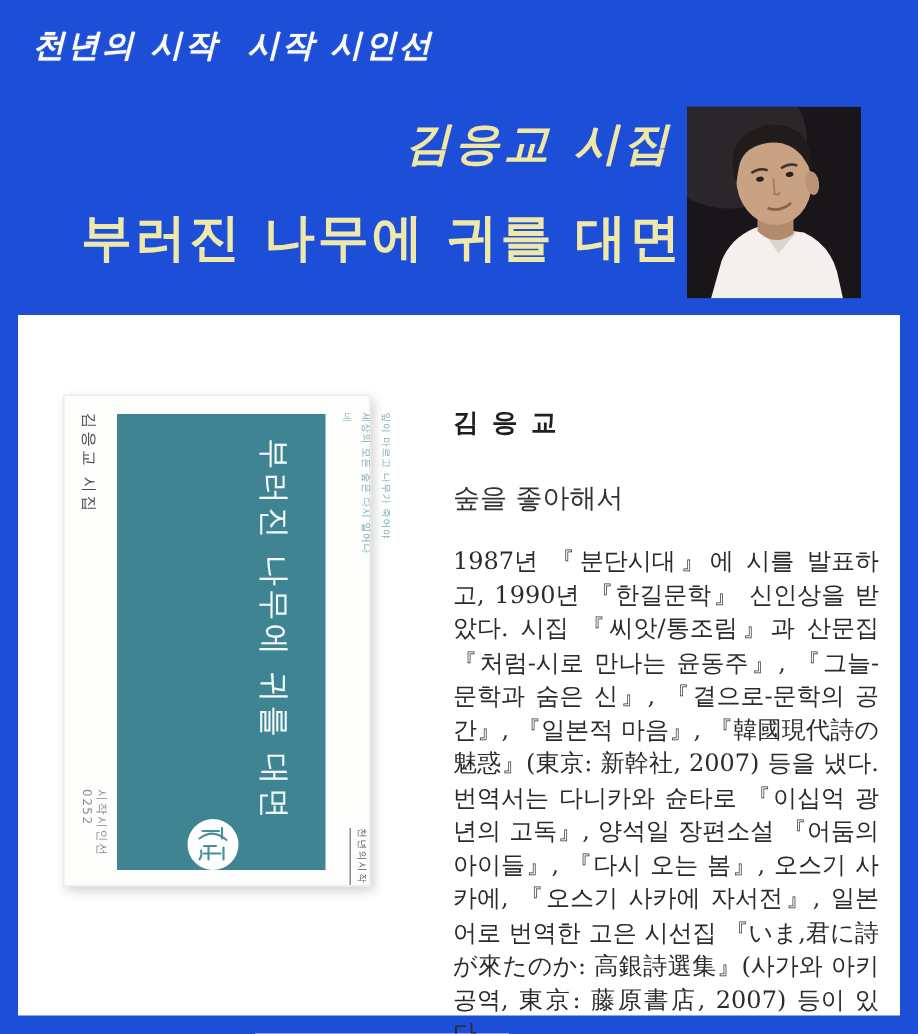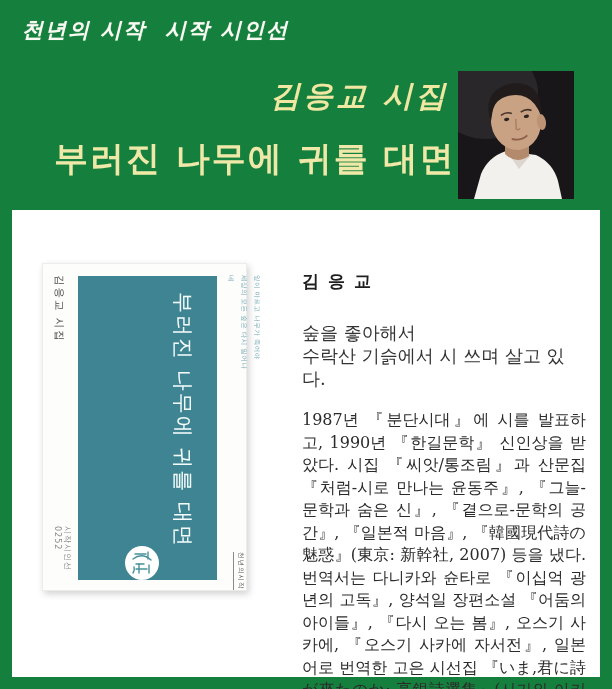--- a/index.html
+++ b/index.html
@@ -1,21 +1,21 @@
 <!DOCTYPE html>
 <html><head>
 <meta charset="utf-8">
 <style>
   * { margin:0; padding:0; box-sizing:border-box; }
   html,body { width:612px; height:689px; }
   body { font-family:"DejaVu Sans","Liberation Sans",sans-serif; }
 
   .canvas{
     position:relative; width:612px; height:689px;
-    background:#15803d; overflow:hidden;
+    background:#1d4ed8; overflow:hidden;
   }
 
   
   .series-label{
     position:absolute; left:22px; top:16px;
     font-size:21px; color:#fbfbf3; font-style:italic;
     letter-spacing:2px; white-space:pre; font-weight:bold;
     text-shadow:0 0 1px rgba(255,255,255,.4);
   }
   .author-label{
@@ -159,19 +159,18 @@
         <div>세상의 모든 숲은 다시 일어나네</div>
       </div>
       <div class="cover-series vtext">시작시인선 0252</div>
       <div class="cover-pubmark vtext">천년의시작</div>
     </div>
 
     <div class="author-block">
       <div class="author-name">김응교</div>
       <div class="author-intro">
         <div>숲을 좋아해서</div>
-        <div>수락산 기슭에서 시 쓰며 살고 있다.</div>
       </div>
       <div class="author-bio">1987년 『분단시대』에 시를 발표하고, 1990년 『한길문학』 신인상을 받았다. 시집 『씨앗/통조림』과 산문집 『처럼-시로 만나는 윤동주』, 『그늘-문학과 숨은 신』, 『곁으로-문학의 공간』, 『일본적 마음』, 『韓國現代詩の魅惑』(東京: 新幹社, 2007) 등을 냈다. 번역서는 다니카와 슌타로 『이십억 광년의 고독』, 양석일 장편소설 『어둠의 아이들』, 『다시 오는 봄』, 오스기 사카에, 『오스기 사카에 자서전』, 일본어로 번역한 고은 시선집 『いま,君に詩が來たのか: 高銀詩選集』(사가와 아키 공역, 東京: 藤原書店, 2007) 등이 있다.</div>
     </div>
 
   </div>
 </div>
 
 </body></html>

